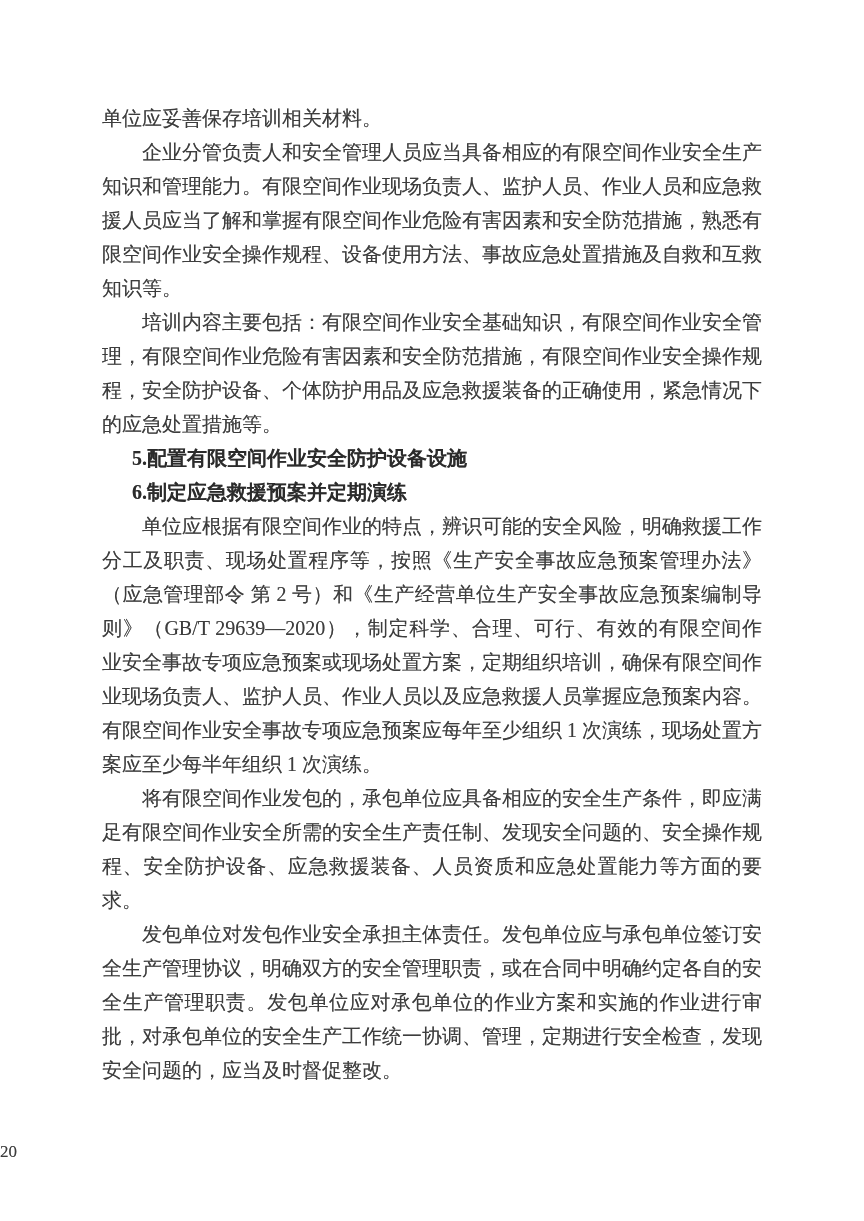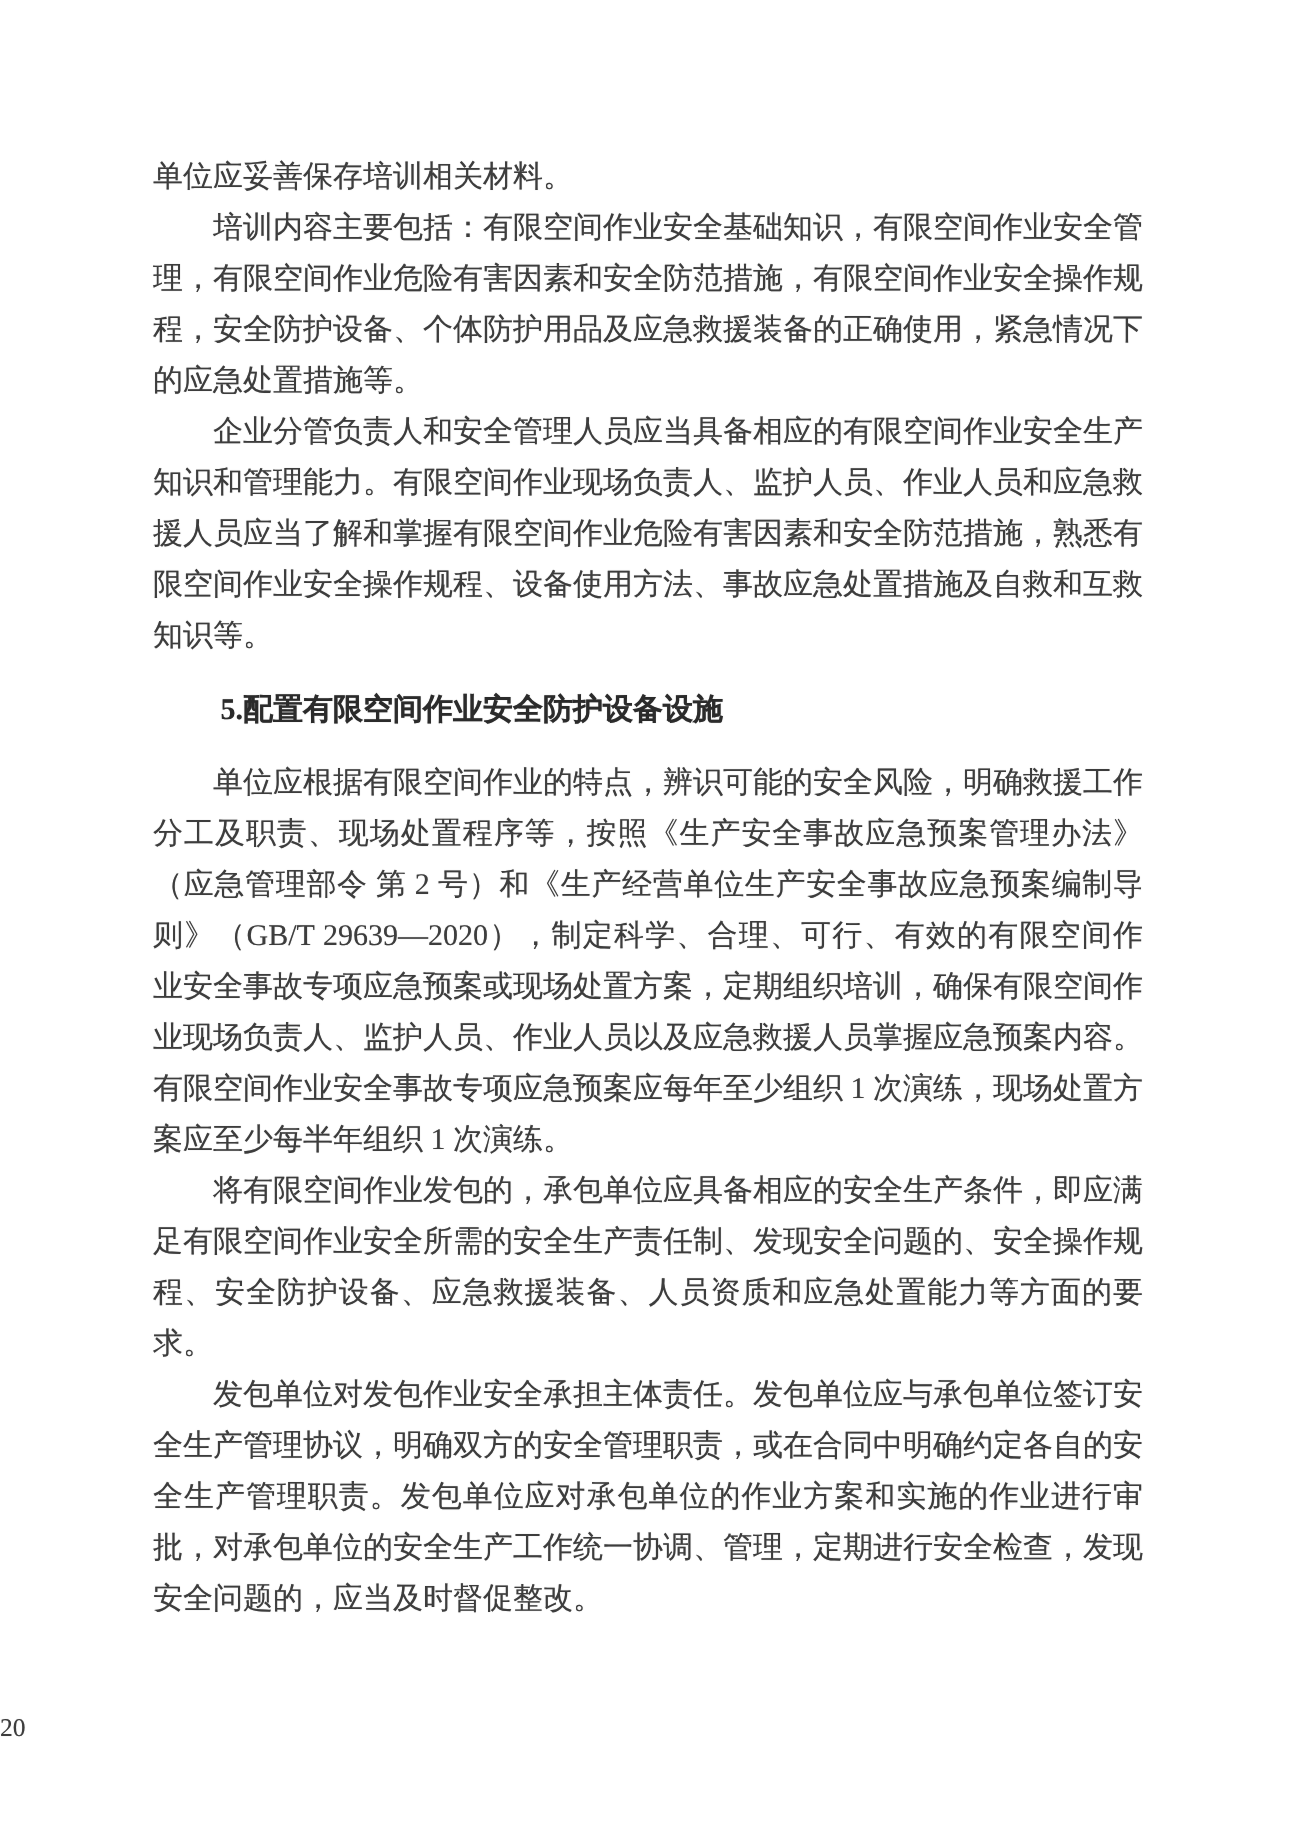--- a/index.html
+++ b/index.html
@@ -29,21 +29,21 @@
     text-align: justify;
     text-justify: inter-character;
     text-indent: 2em;
     word-break: break-all;
     text-shadow: 0 0 0.5px rgba(70, 70, 70, 0.55);
   }
   .para.continuation {
     text-indent: 0;
   }
   .section-heading {
-    margin: 15px;
+    margin: 0;
     font-size: 20px;
     line-height: 34px;
     font-weight: bold;
     color: #2b2b2b;
     text-indent: 1.5em;
     text-shadow: 0 0 0.5px rgba(45, 45, 45, 0.55);
   }
   .page-footer {
     position: absolute;
     left: 0;
@@ -55,21 +55,22 @@
     color: #3d3d3d;
     text-shadow: 0 0 0.5px rgba(70, 70, 70, 0.55);
   }
 </style>
 </head>
 <body>
 
 <div class="page">
   <div class="page-content">
     <p class="para continuation">单位应妥善保存培训相关材料。</p>
+    <p class="para">企业分管负责人和安全管理人员应当具备相应的有限空间作业安全生产知识和管理能力。有限空间作业现场负责人、监护人员、作业人员和应急救援人员应当了解和掌握有限空间作业危险有害因素和安全防范措施，熟悉有限空间作业安全操作规程、设备使用方法、事故应急处置措施及自救和互救知识等。</p>
     <p class="para">培训内容主要包括：有限空间作业安全基础知识，有限空间作业安全管理，有限空间作业危险有害因素和安全防范措施，有限空间作业安全操作规程，安全防护设备、个体防护用品及应急救援装备的正确使用，紧急情况下的应急处置措施等。</p>
-    <p class="para">企业分管负责人和安全管理人员应当具备相应的有限空间作业安全生产知识和管理能力。有限空间作业现场负责人、监护人员、作业人员和应急救援人员应当了解和掌握有限空间作业危险有害因素和安全防范措施，熟悉有限空间作业安全操作规程、设备使用方法、事故应急处置措施及自救和互救知识等。</p>
     <h3 class="section-heading">5.配置有限空间作业安全防护设备设施</h3>
+    <h3 class="section-heading">6.制定应急救援预案并定期演练</h3>
     <p class="para">单位应根据有限空间作业的特点，辨识可能的安全风险，明确救援工作分工及职责、现场处置程序等，按照《生产安全事故应急预案管理办法》（应急管理部令 第 2 号）和《生产经营单位生产安全事故应急预案编制导则》（GB/T 29639—2020），制定科学、合理、可行、有效的有限空间作业安全事故专项应急预案或现场处置方案，定期组织培训，确保有限空间作业现场负责人、监护人员、作业人员以及应急救援人员掌握应急预案内容。有限空间作业安全事故专项应急预案应每年至少组织 1 次演练，现场处置方案应至少每半年组织 1 次演练。</p>
     <p class="para">将有限空间作业发包的，承包单位应具备相应的安全生产条件，即应满足有限空间作业安全所需的安全生产责任制、发现安全问题的、安全操作规程、安全防护设备、应急救援装备、人员资质和应急处置能力等方面的要求。</p>
     <p class="para">发包单位对发包作业安全承担主体责任。发包单位应与承包单位签订安全生产管理协议，明确双方的安全管理职责，或在合同中明确约定各自的安全生产管理职责。发包单位应对承包单位的作业方案和实施的作业进行审批，对承包单位的安全生产工作统一协调、管理，定期进行安全检查，发现安全问题的，应当及时督促整改。</p>
   </div>
   <div class="page-footer">20</div>
 </div>
 
 </body></html>

